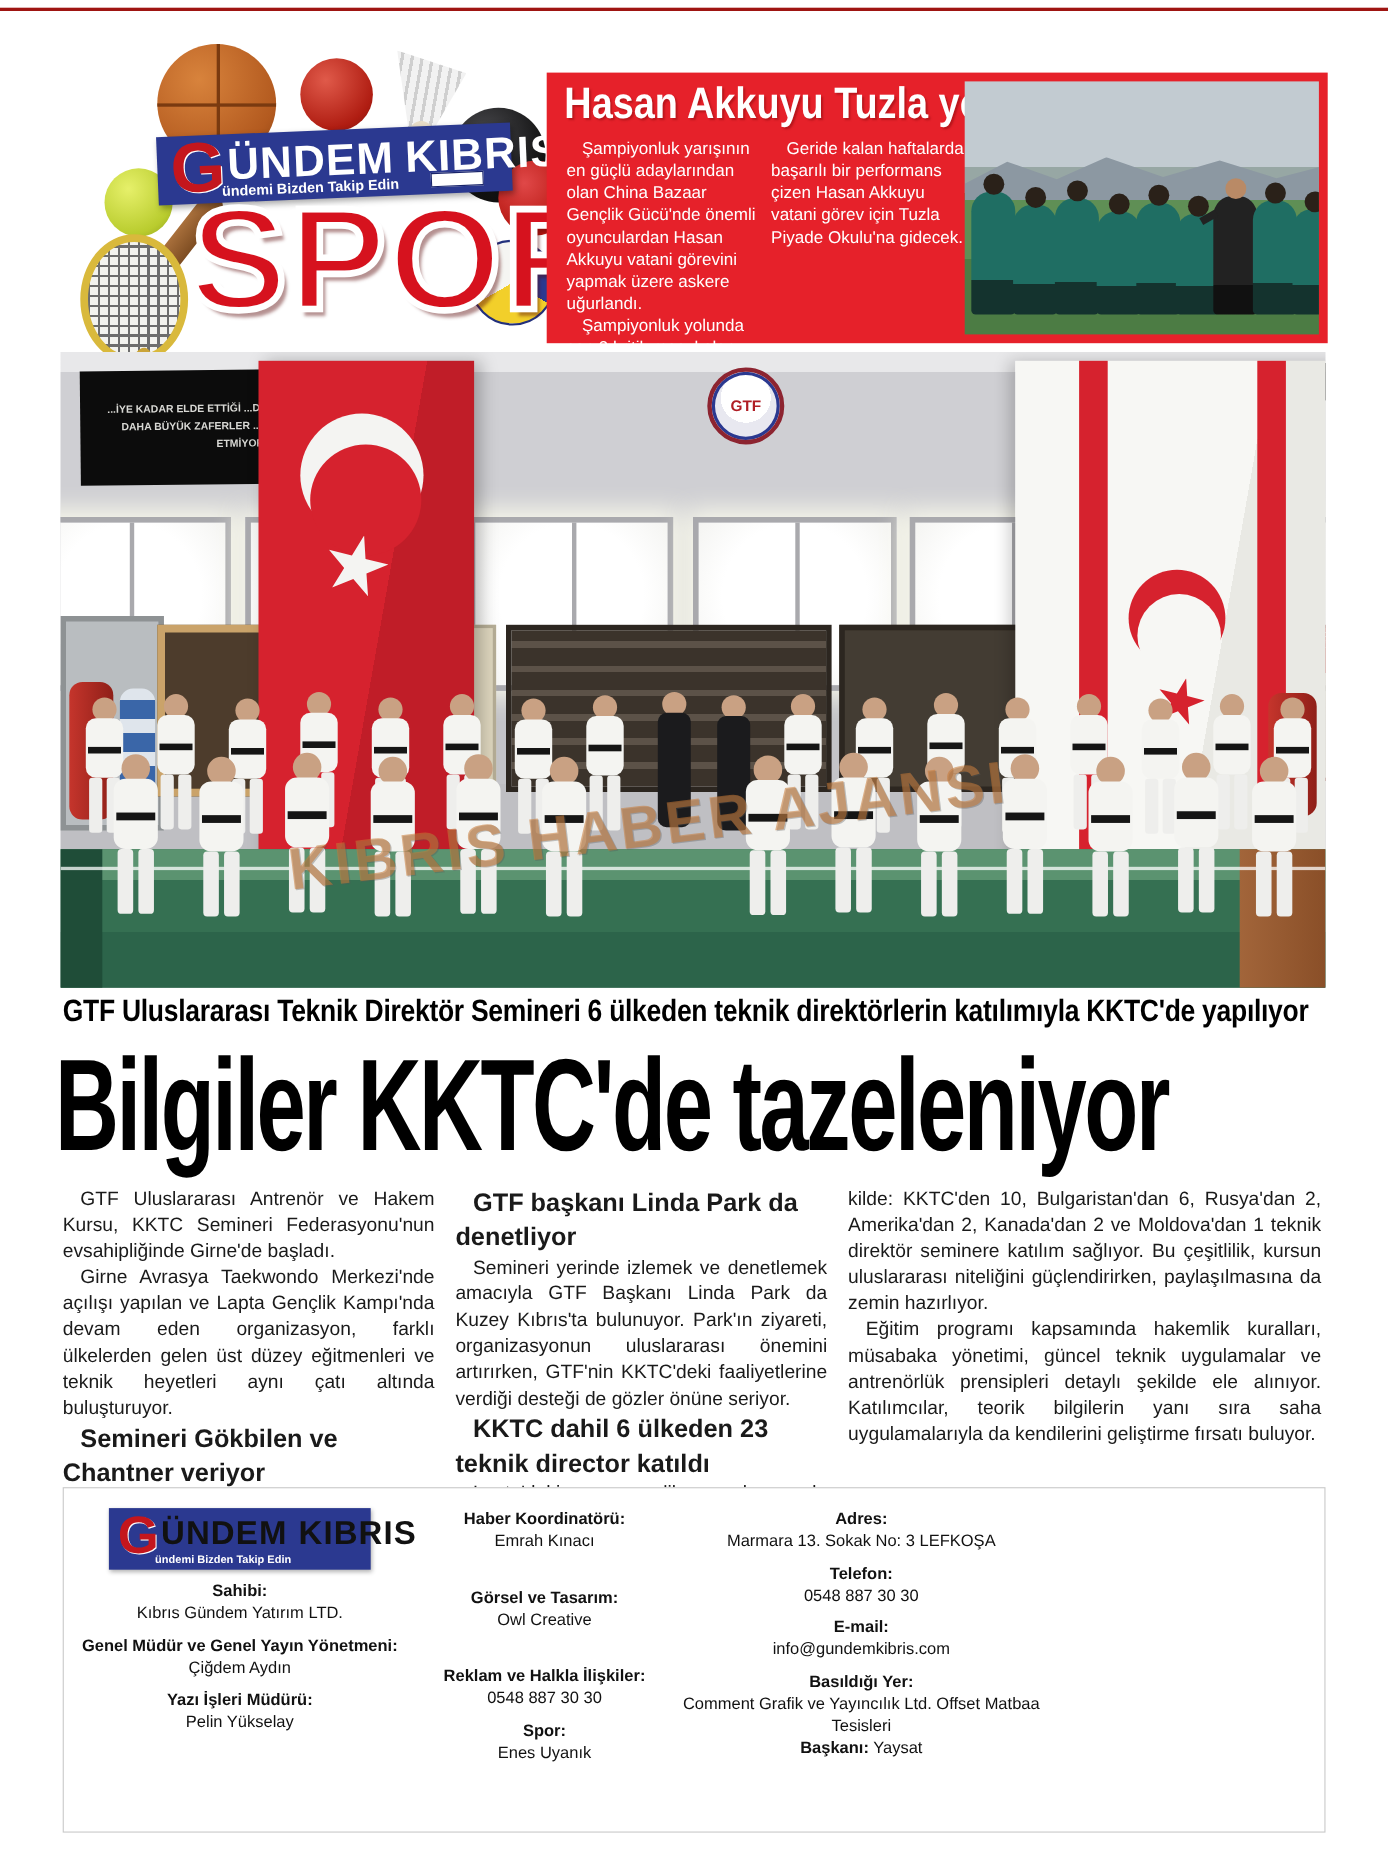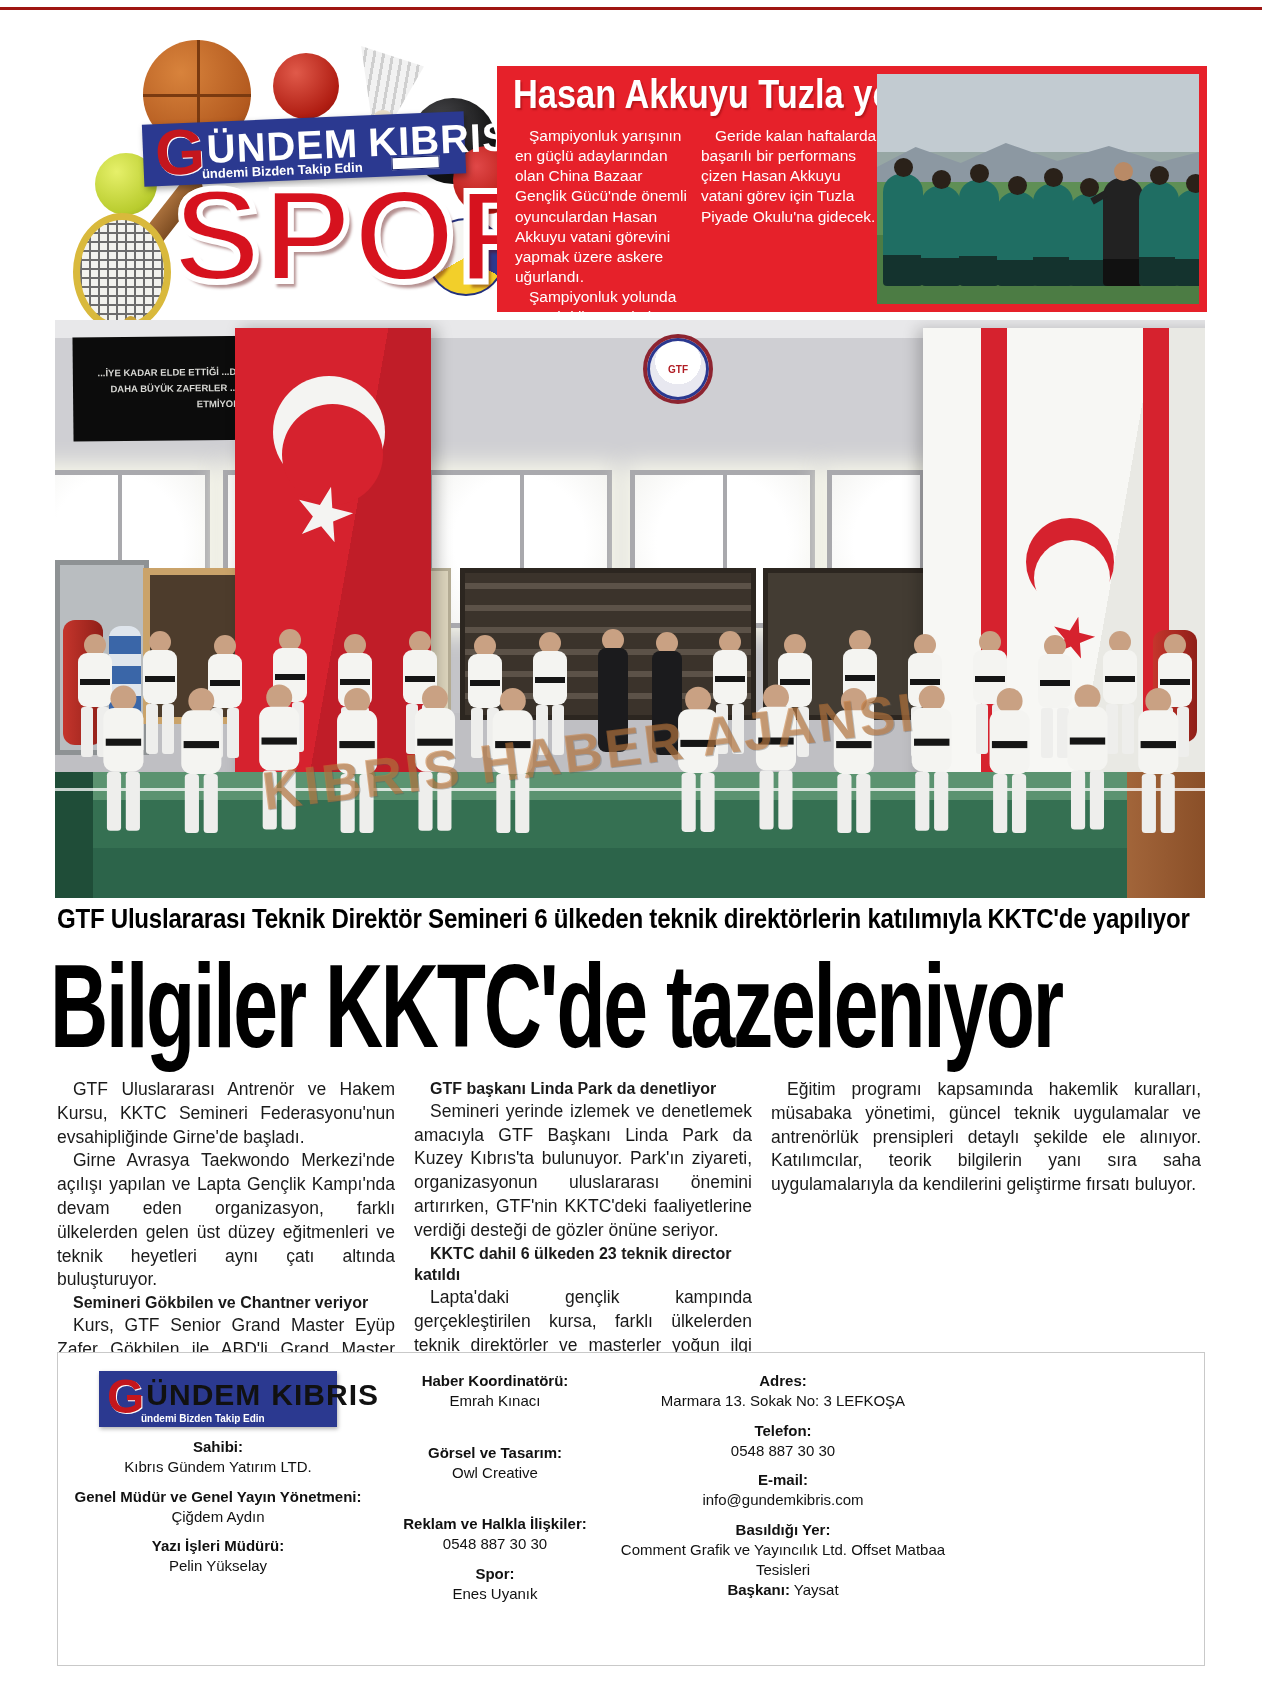--- a/index.html
+++ b/index.html
@@ -87,21 +87,21 @@
   .w1{left:-30px;} .w2{left:168px;} .w3{left:372px;} .w4{left:575px;} .w5{left:772px;} .w6{left:968px;width:190px;}
   .banner-quote{position:absolute;background:#0c0c0c;color:#d8d8d4;font-weight:bold;
     text-transform:uppercase;display:flex;align-items:center;justify-content:center;text-align:center;}
   .bq-left{left:18px;top:16px;width:280px;height:92px;font-size:9.5px;line-height:1.65;padding:6px 14px;
     transform:rotate(-.6deg);}
   .bq-right{left:920px;top:10px;width:222px;height:34px;font-size:10px;letter-spacing:.5px;padding:0 8px;}
   .gtf-emblem{position:absolute;left:588px;top:14px;width:62px;height:62px;border-radius:50%;
     background:radial-gradient(circle at 50% 38%,#fff 0 46%,#e8e8f0 46% 100%);
     border:4px solid #8d2430;box-shadow:inset 0 0 0 3px #2b3990;
     display:flex;align-items:center;justify-content:center;
-    font-size:10px;font-weight:bold;color:#b01d24;}
+    font-size:14px;font-weight:bold;color:#b01d24;}
   .tr-flag{position:absolute;left:180px;top:8px;width:196px;height:470px;
     background:linear-gradient(100deg,#d6222e 0 55%,#c01d28 55% 100%);
     box-shadow:6px 0 14px rgba(0,0,0,.25);}
   .tr-flag .cres{position:absolute;left:38px;top:48px;width:112px;height:112px;border-radius:50%;background:#f4f4f2;}
   .tr-flag .cres-cover{position:absolute;left:47px;top:76px;width:101px;height:101px;border-radius:50%;background:#d6222e;}
   .star{clip-path:polygon(50% 0%,61% 35%,98% 35%,68% 57%,79% 91%,50% 70%,21% 91%,32% 57%,2% 35%,39% 35%);}
   .tr-flag .star{position:absolute;left:60px;top:158px;width:58px;height:58px;background:#f4f4f2;transform:rotate(14deg);}
   .trnc-flag{position:absolute;left:868px;top:8px;width:306px;height:464px;
     background:linear-gradient(100deg,#f7f7f4 0 60%,#e9e9e4 60% 100%);
     box-shadow:-6px 0 14px rgba(0,0,0,.2);}
@@ -141,21 +141,21 @@
   .kicker{position:absolute;left:57px;top:903px;font-size:28px;font-weight:bold;color:#000;
     transform:scaleX(.86);transform-origin:left;white-space:nowrap;letter-spacing:-.3px;}
   .headline{position:absolute;left:50px;top:938px;font-size:106px;font-weight:bold;color:#000;
     letter-spacing:-3px;transform:scaleX(.76) scaleY(1.12);transform-origin:left top;white-space:nowrap;}
 
   
   .cols{position:absolute;left:57px;top:1078px;width:1150px;display:grid;
     grid-template-columns:338px 338px 430px;column-gap:19px;
     font-size:17.5px;line-height:1.36;color:#1a1a1a;text-align:justify;}
   .cols p{margin:0;text-indent:16px;}
-  .cols h3{margin:0;font-size:16px;text-indent:16px;text-align:left;}
+  .cols h3{margin:0;font-size:23px;text-indent:16px;text-align:left;}
 
   
   .footer{position:absolute;left:57px;top:1352px;width:1148px;height:314px;background:#fff;
     border:1px solid #c9c9c9;box-sizing:border-box;display:grid;
     grid-template-columns:308px 246px 330px 260px;padding:14px 0 0 6px;}
   .fcol{text-align:center;font-size:15px;line-height:1.35;}
   .f-label{font-weight:bold;margin-top:9px;}
   .f-label.first{margin-top:4px;}
   .f-gap{height:22px;}
   .footer-logo{position:relative;width:238px;height:56px;background:#2b3990;margin:4px auto 10px;
@@ -344,20 +344,21 @@
       <h3>Semineri Gökbilen ve Chantner veriyor</h3>
       <p>Kurs, GTF Senior Grand Master Eyüp Zafer Gökbilen ile ABD'li Grand Master Chris Ghantner yönetiminde gerçekleştiriliyor. Alanında deneyimli iki isim, kurs boyunca hem teorik hem de uygu-</p>
     </div>
     <div>
       <h3>GTF başkanı Linda Park da denetliyor</h3>
       <p>Semineri yerinde izlemek ve denetlemek amacıyla GTF Başkanı Linda Park da Kuzey Kıbrıs'ta bulunuyor. Park'ın ziyareti, organizasyonun uluslararası önemini artırırken, GTF'nin KKTC'deki faaliyetlerine verdiği desteği de gözler önüne seriyor.</p>
       <h3>KKTC dahil 6 ülkeden 23 teknik director katıldı</h3>
       <p>Lapta'daki gençlik kampında gerçekleştirilen kursa, farklı ülkelerden teknik direktörler ve masterler yoğun ilgi gösteriyor. Katılımcı dağılımı şu şe-</p>
     </div>
     <div>
+      <p style="text-indent:0">kilde: KKTC'den 10, Bulgaristan'dan 6, Rusya'dan 2, Amerika'dan 2, Kanada'dan 2 ve Moldova'dan 1 teknik direktör seminere katılım sağlıyor. Bu çeşitlilik, kursun uluslararası niteliğini güçlendirirken, paylaşılmasına da zemin hazırlıyor.</p>
       <p>Eğitim programı kapsamında hakemlik kuralları, müsabaka yönetimi, güncel teknik uygulamalar ve antrenörlük prensipleri detaylı şekilde ele alınıyor. Katılımcılar, teorik bilgilerin yanı sıra saha uygulamalarıyla da kendilerini geliştirme fırsatı buluyor.</p>
     </div>
   </div>
 
   <div class="footer">
     <div class="fcol">
       <div class="footer-logo">
         <div class="brand-line">
           <span class="brand-g">G</span><span>ÜNDEM</span><span class="brand-kibris">KIBRIS</span>
         </div>

